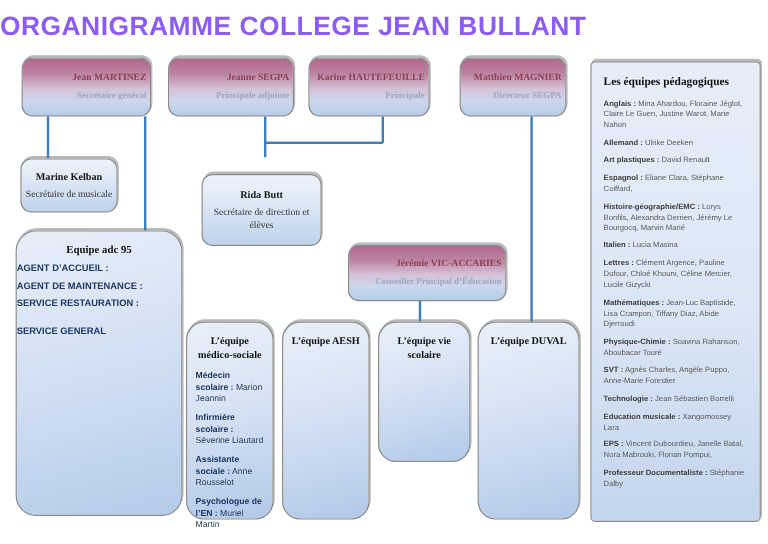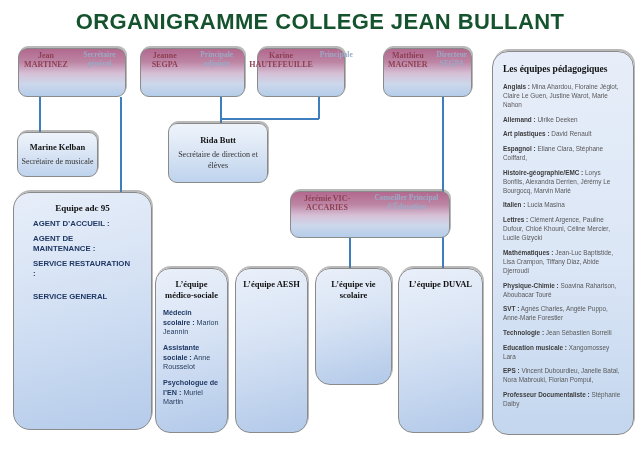--- a/index.html
+++ b/index.html
@@ -1,32 +1,32 @@
 <!DOCTYPE html>
 <html><head>
 <meta charset="utf-8">
 <style>
   *{box-sizing:border-box;margin:0;padding:0}
   html,body{background:#ffffff}
   body{width:640px;height:453px;font-family:"Liberation Sans",sans-serif}
   .canvas{position:relative;width:640px;height:453px;background:#fff;overflow:hidden}
 
-  .page-title{position:absolute;top:9px;left:0;width:100%;text-align:center;
-    font-size:22px;font-weight:700;color:#14532d;letter-spacing:.4px}
+  .page-title{position:absolute;top:9px;left:0;width:100%;
+    font-size:22px;font-weight:700;color:#8b5cf6;letter-spacing:.4px}
 
   
   .line{position:absolute;background:#3d7ebf}
   .v{width:1.5px}
   .h{height:1.5px}
 
   
   .box{position:absolute;border:1.5px solid #8a8a8a;box-shadow:1px -2px 0 rgba(115,115,115,.5)}
 
   
-  .pink{border-radius:9px;display:flex;flex-direction:row;align-items:flex-start;justify-content:center;
+  .pink{border-radius:9px;display:flex;flex-direction:column;align-items:flex-end;justify-content:center;
     gap:7px;text-align:center;padding:2px 3px;
     background:linear-gradient(180deg,#b2688e 0%,#bd85a4 28%,#d6c0d6 52%,#ccd7eb 74%,#b5cde9 100%)}
   .pname{font-family:"Liberation Serif",serif;font-weight:700;font-size:8px;color:#8e3f53;line-height:1.15}
   .prole{font-family:"Liberation Serif",serif;font-weight:700;font-size:7.5px;color:#9aa9c7;line-height:1.15}
 
   
   .lblue{border-radius:9px;display:flex;flex-direction:column;align-items:center;justify-content:center;
     gap:5px;text-align:center;padding:3px;
     background:linear-gradient(180deg,#eff4fb 0%,#dbe6f5 45%,#bed3ed 100%)}
   .lname{font-family:"Liberation Serif",serif;font-weight:700;font-size:8.5px;color:#141414}
@@ -36,31 +36,31 @@
   .team{border-radius:15px;padding:10px 7px 5px;
     background:linear-gradient(165deg,#eaf0fa 0%,#d6e2f4 45%,#b2c9e9 100%)}
   .team-title{font-family:"Liberation Serif",serif;font-weight:700;font-size:8.5px;color:#111;
     text-align:center;line-height:1.3;margin-bottom:7px}
   .member{font-size:7.5px;color:#253d5e;line-height:1.38}
   .spaced .member{margin-bottom:7px}
   .entry{font-size:7.2px;color:#253d5e;line-height:1.34;margin-bottom:6px}
   .entry b{color:#1f3864}
 
   
-  .adc{border-radius:17px;padding:10px 19px 4px;
+  .adc{border-radius:17px;padding:10px 0 4px;
     background:linear-gradient(165deg,#e7eef9 0%,#d4e1f4 45%,#b4cbea 100%)}
   .adc-title{font-family:"Liberation Serif",serif;font-weight:700;font-size:9px;color:#111;
     text-align:center;margin-bottom:6px}
   .section{margin-bottom:2px}
   .section-h{font-weight:700;font-size:7.8px;color:#1f3864;margin-top:4px;line-height:1.35}
   .adc .member{font-size:7.8px;line-height:1.37}
   .section:last-child{margin-top:12px}
 
   
-  .ped{border-radius:16px;padding:12px 10px;
+  .ped{border-radius:4px;padding:12px 10px;
     background:linear-gradient(180deg,#e7eef9 0%,#dbe6f6 55%,#c3d6ee 100%)}
   .ped-title{font-family:"Liberation Serif",serif;font-weight:700;font-size:9.5px;color:#111;margin-bottom:8px}
   .ped-entry{font-size:6.4px;color:#595959;line-height:1.42;margin-bottom:5.5px}
   .ped-entry b{color:#3c3c3c}
 </style>
 </head>
 <body>
 
 <div class="canvas">
 
@@ -75,38 +75,38 @@
   <div class="line v" style="left:442px;top:97px;height:171px"></div>
 
   <div class="box pink" style="left:18px;top:48px;width:108px;height:49px">
     <div class="pname">Jean MARTINEZ</div>
     <div class="prole">Secrétaire général</div>
   </div>
   <div class="box pink" style="left:140px;top:48px;width:105px;height:49px">
     <div class="pname">Jeanne SEGPA</div>
     <div class="prole">Principale adjointe</div>
   </div>
-  <div class="box pink" style="left:257px;top:48px;width:88px;height:49px">
+  <div class="box pink" style="left:257px;top:48px;width:101px;height:49px">
     <div class="pname">Karine HAUTEFEUILLE</div>
     <div class="prole">Principale</div>
   </div>
   <div class="box pink" style="left:383px;top:48px;width:89px;height:49px">
     <div class="pname">Matthieu MAGNIER</div>
     <div class="prole">Directeur SEGPA</div>
   </div>
 
   <div class="box lblue" style="left:17px;top:132px;width:81px;height:45px">
     <div class="lname">Marine Kelban</div>
     <div class="lrole">Secrétaire de musicale</div>
   </div>
-  <div class="box lblue" style="left:168px;top:123px;width:100px;height:60px">
+  <div class="box lblue" style="left:168px;top:145px;width:100px;height:60px">
     <div class="lname">Rida Butt</div>
     <div class="lrole">Secrétaire de direction et élèves</div>
   </div>
-  <div class="box pink" style="left:290px;top:191px;width:160px;height:47px">
+  <div class="box pink" style="left:290px;top:204px;width:132px;height:47px">
     <div class="pname">Jérémie VIC-ACCARIES</div>
     <div class="prole">Conseiller Principal d’Éducation</div>
   </div>
 
   <div class="box adc" style="left:13px;top:192px;width:139px;height:238px">
     <div class="adc-title">Equipe adc 95</div>
     <div>
 
     <div class="section">
           <div class="section-h">AGENT D’ACCUEIL :</div>
@@ -144,20 +144,21 @@
           </div>
         </div>
       </div>
   </div>
 
   <div class="box team" style="left:155px;top:268px;width:73px;height:165px">
     <div class="team-title">L’équipe médico-sociale</div>
     <div>
 
     <div class="entry"><b>Médecin scolaire :</b> <span>Marion Jeannin</span></div>
+        <div class="entry"><b>Infirmière scolaire :</b> <span>Séverine Liautard</span></div>
         <div class="entry"><b>Assistante sociale :</b> <span>Anne Rousselot</span></div>
         <div class="entry"><b>Psychologue de l’EN :</b> <span>Muriel Martin</span></div>
       </div>
   </div>
 
   <div class="box team spaced" style="left:235px;top:268px;width:73px;height:165px">
     <div class="team-title">L’équipe AESH</div>
     <div>
 
     <div class="member"></div>

